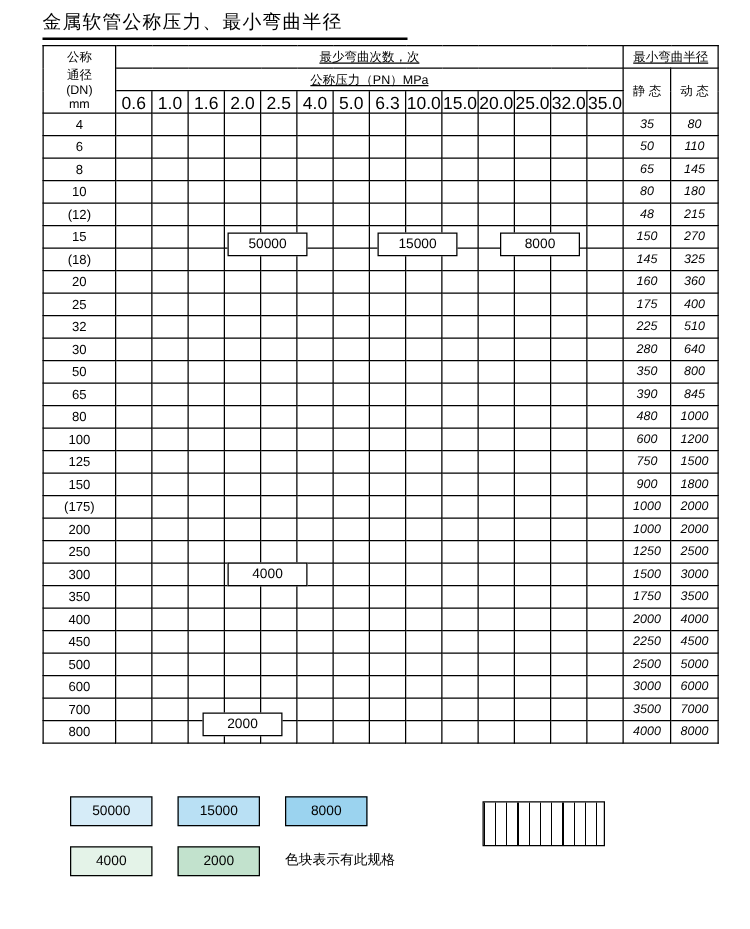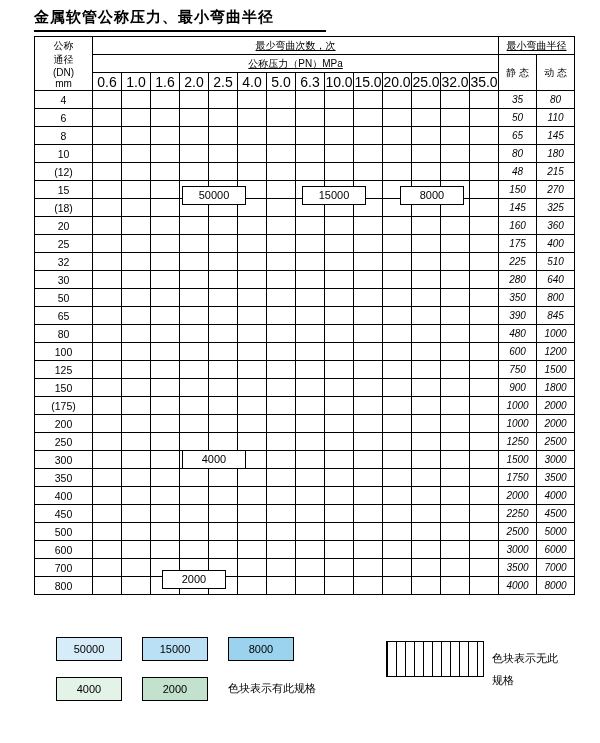--- a/index.html
+++ b/index.html
@@ -6,21 +6,21 @@
   body{
     width:600px;height:743px;
     background:#ffffff;
     font-family:"Liberation Sans","DejaVu Sans",sans-serif;
     color:#000;
     position:relative;
     overflow:hidden;
   }
   #title{
     position:absolute;left:34px;top:8px;
-    font-size:15px;font-weight:bold;
+    font-size:15px;font-weight:normal;
     letter-spacing:1px;
     font-family:"DejaVu Serif","Liberation Serif",serif;
   }
   #title-rule{
     position:absolute;left:34px;top:30px;width:292px;height:2px;background:#000;
   }
   #table-wrap{
     position:absolute;left:34px;top:36px;
     width:533px;
   }
@@ -686,14 +686,13 @@
 </div>
 
 <div id="legend">
   <div class="lgbox" style="left: 22px; top: 2px; background: rgb(214, 236, 248);"><span>50000</span></div>
   <div class="lgbox" style="left: 108px; top: 2px; background: rgb(185, 224, 244);"><span>15000</span></div>
   <div class="lgbox" style="left: 194px; top: 2px; background: rgb(155, 211, 239);"><span>8000</span></div>
   <div class="lgbox" style="left: 22px; top: 42px; background: rgb(228, 243, 232);"><span>4000</span></div>
   <div class="lgbox" style="left: 108px; top: 42px; background: rgb(194, 226, 205);"><span>2000</span></div>
   <div class="lg-label" style="left:194px;top:42px;text-align:center;">色块表示有此规格</div>
   <div id="hatchbox"></div>
-  <div class="lg-label" style="left:458px;top:12px;">色块表示无此规格</div>
 </div>
 
 </body></html>

